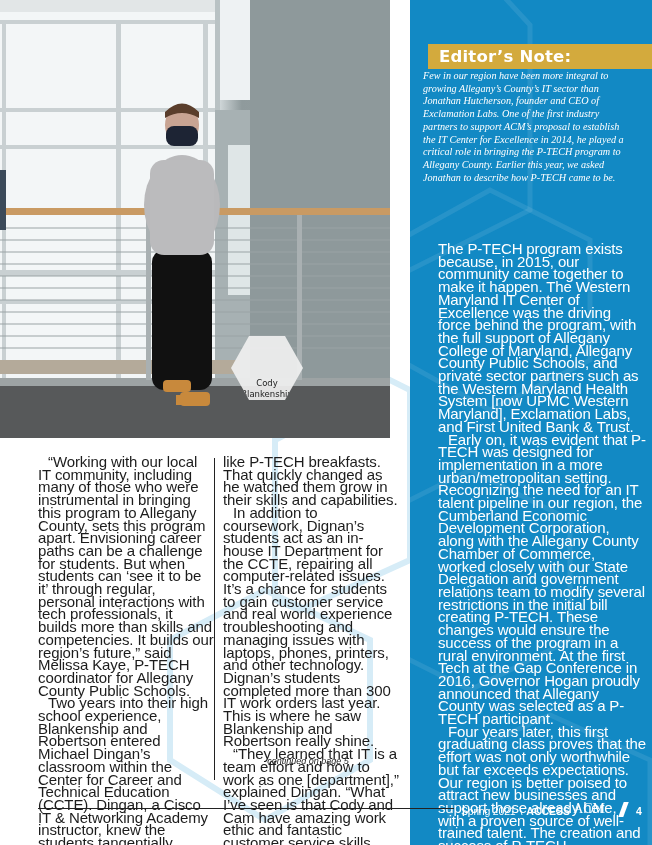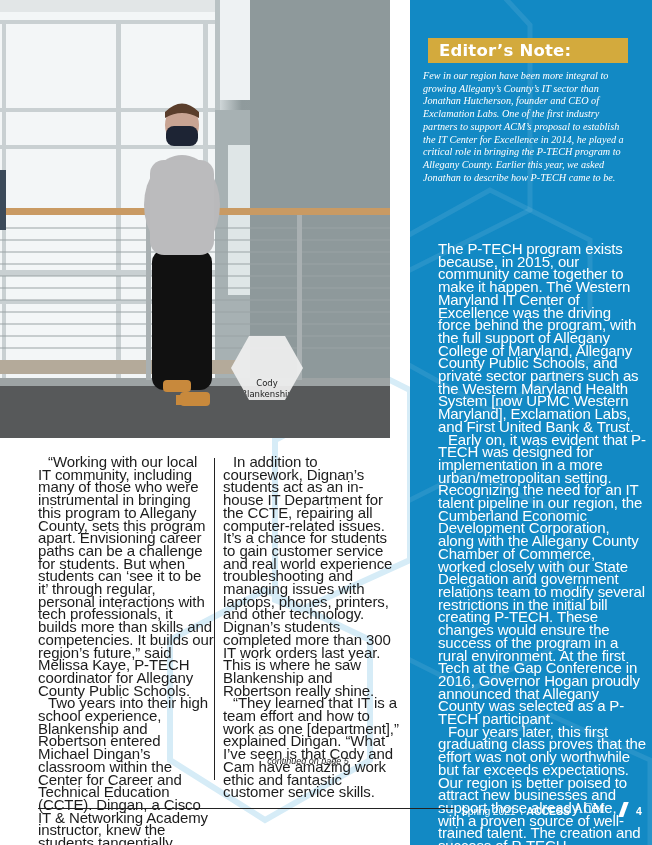--- a/index.html
+++ b/index.html
@@ -24,21 +24,21 @@
     .col { position: absolute; font-size: 15px; line-height: 12.7px; color: #1c1c1c; letter-spacing: -0.1px; }
     .col p { text-indent: 10px; }
     .col-1 { left: 38px; top: 456px; width: 176px; }
     .col-2 { left: 223px; top: 456px; width: 178px; }
     .col-divider { position: absolute; left: 214px; top: 458px; width: 1px; height: 322px; background: #222; }
     .continued { position: absolute; left: 223px; top: 756px; width: 170px; text-align: center; font-style: italic; font-size: 9px; color: #222; }
 
     
     .sidebar { position: absolute; left: 410px; top: 0; width: 242px; height: 845px; background: #1289c4; overflow: hidden; }
     .sidebar .side-hex { position: absolute; left: 0; top: 0; }
-    .note-banner { position: absolute; left: 18px; top: 38px; width: 200px; height: 25px; background: #d3aa3d;
+    .note-banner { position: absolute; left: 18px; top: 44px; width: 224px; height: 25px; background: #d3aa3d;
       display: flex; align-items: center; padding-left: 11px; }
     .note-banner span { font-family: "DejaVu Sans", sans-serif; font-weight: bold; color: #fff; font-size: 16.5px; letter-spacing: 0.2px; }
     .note-body { position: absolute; left: 13px; top: 70px; width: 205px; font-family: "Liberation Serif", serif; font-style: italic;
       font-size: 10.2px; line-height: 12.7px; color: #ffffff; }
     .side-body { position: absolute; left: 28px; top: 243px; width: 208px; font-family: "Liberation Sans", sans-serif;
       font-size: 15px; line-height: 12.7px; color: #ffffff; letter-spacing: -0.15px; }
     .side-body p { text-indent: 10px; }
     .side-body p.first { text-indent: 0; }
 
     
@@ -125,20 +125,21 @@
     <span><span>Cody</span><br><span>Blankenship</span></span>
   </div>
 </div>
 
 <div class="col col-1">
   <p>“Working with our local IT community, including many of those who were instrumental in bringing this program to Allegany County, sets this program apart. Envisioning career paths can be a challenge for students. But when students can ‘see it to be it’ through regular, personal interactions with tech professionals, it builds more than skills and competencies. It builds our region’s future,” said Melissa Kaye, P-TECH coordinator for Allegany County Public Schools.</p>
   <p>Two years into their high school experience, Blankenship and Robertson entered Michael Dingan’s classroom within the Center for Career and Technical Education (CCTE). Dingan, a Cisco IT &amp; Networking Academy instructor, knew the students tangentially through group events</p>
 </div>
 <div class="col-divider"></div>
 <div class="col col-2">
+  <p style="text-indent:0">like P-TECH breakfasts. That quickly changed as he watched them grow in their skills and capabilities.</p>
   <p>In addition to coursework, Dignan’s students act as an in-house IT Department for the CCTE, repairing all computer-related issues. It’s a chance for students to gain customer service and real world experience troubleshooting and managing issues with laptops, phones, printers, and other technology. Dignan’s students completed more than 300 IT work orders last year. This is where he saw Blankenship and Robertson really shine.</p>
   <p>“They learned that IT is a team effort and how to work as one [department],” explained Dingan. “What I’ve seen is that Cody and Cam have amazing work ethic and fantastic customer service skills.</p>
 </div>
 <div class="continued">continued on page 5</div>
 
 <aside class="sidebar">
   <svg class="side-hex" width="242" height="845" viewBox="0 0 242 845">
     <g fill="none" stroke="rgba(255,255,255,0.09)" stroke-width="5">
       <polygon points="-20,0 60,-40 120,25 120,210 0,270 -60,210"></polygon>
       <polygon points="-10,240 80,190 180,240 180,360 80,410 -10,360"></polygon>

